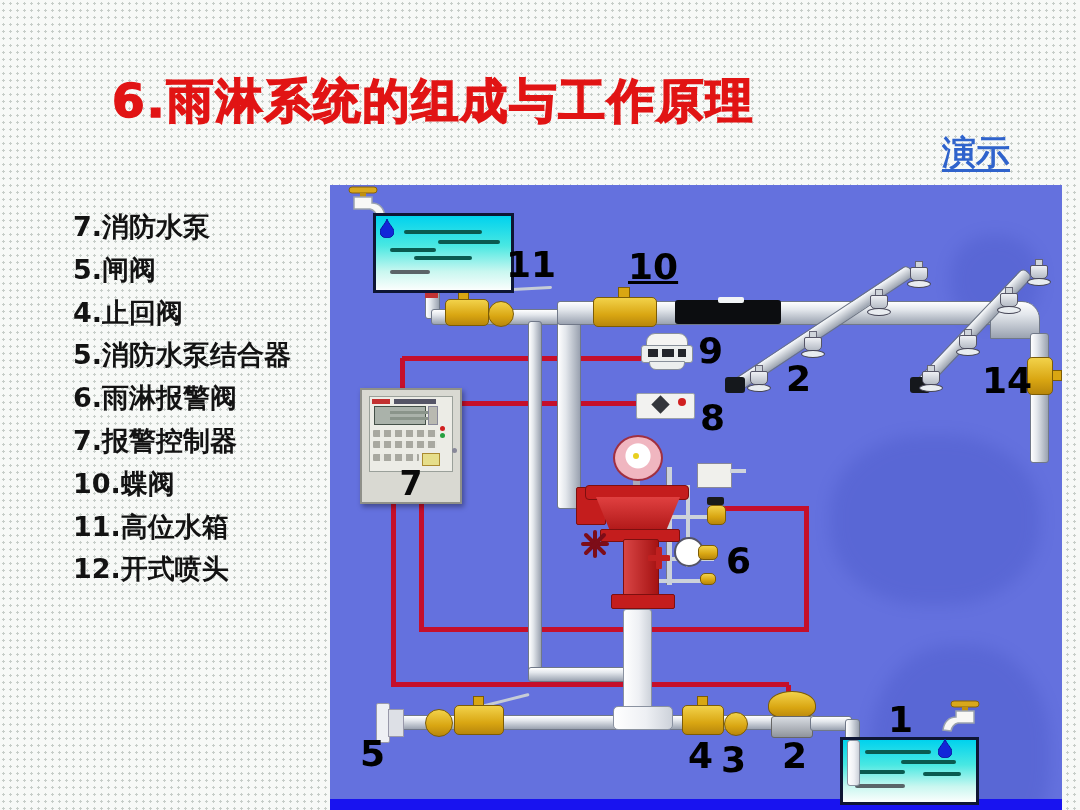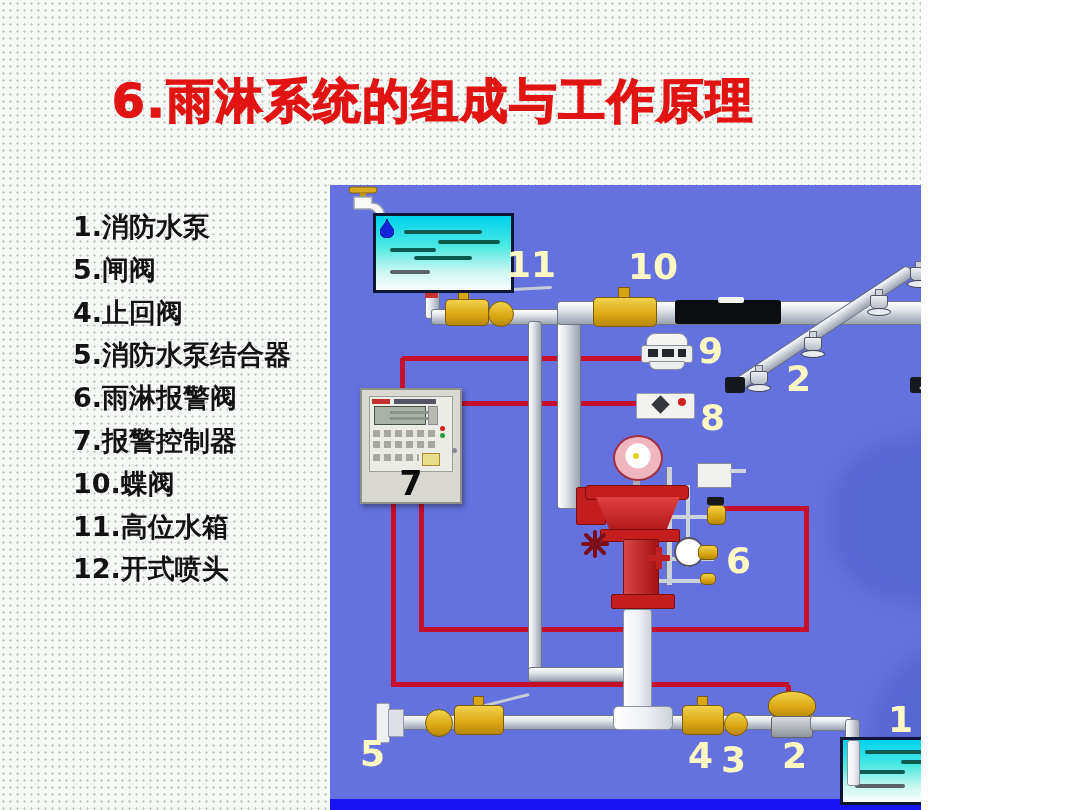--- a/index.html
+++ b/index.html
@@ -1,30 +1,30 @@
 <!DOCTYPE html>
 <html><head>
 <meta charset="utf-8">
 <style>
   html,body{margin:0;padding:0;background:#fff;}
-  .slide{position:relative;width:921px;height:810px;overflow:hidden;
+  .slide{position:relative;width:1080px;height:810px;overflow:hidden;
     background-color:#f7f9f7;
     background-image:radial-gradient(#c6cdc8 1px, rgba(0,0,0,0) 1.2px);
     background-size:7px 7px;
     font-family:"DejaVu Sans","Liberation Sans",sans-serif;}
   .title{position:absolute;left:112px;top:70px;font-size:47px;font-weight:bold;
     color:#e11414;letter-spacing:2px;white-space:nowrap;-webkit-text-stroke:1.5px #e11414;}
   .demo{position:absolute;left:942px;top:130px;font-size:34px;font-weight:bold;
     color:#2f63cc;text-decoration:underline;text-underline-offset:5px;cursor:pointer;}
   .legend{position:absolute;left:73px;top:206px;margin:0;padding:0;list-style:none;}
   .legend li{height:42.8px;line-height:42.8px;font-size:27px;font-weight:bold;color:#131313;white-space:nowrap;}
   .diagram{position:absolute;left:330px;top:185px;width:732px;height:625px;background:#6471de;overflow:hidden;}
   .blob{position:absolute;background:#2c3cae;opacity:.18;border-radius:45%;filter:blur(8px);}
   .stripe{position:absolute;left:0;top:614px;width:732px;height:11px;background:#1813f0;}
-  .num{position:absolute;font-size:36px;font-weight:bold;color:#fef9c3;line-height:1;}
+  .num{position:absolute;font-size:36px;font-weight:bold;color:#000000;line-height:1;}
   .ph{position:absolute;background:linear-gradient(180deg,#ffffff 0%,#e3e7ec 35%,#9aa2b0 100%);border:1px solid #707888;border-radius:3px;}
   .pv{position:absolute;background:linear-gradient(90deg,#ffffff 0%,#e3e7ec 35%,#9aa2b0 100%);border:1px solid #707888;border-radius:3px;}
   .pw{position:absolute;background:linear-gradient(90deg,#ffffff,#eef0f4 55%,#cdd2da);border:1px solid #8a92a0;border-radius:3px;}
   .branch{position:absolute;height:12px;background:linear-gradient(180deg,#f8fafc,#9aa2ae);border:1px solid #6a7280;border-radius:6px;transform-origin:left center;}
   .cap{position:absolute;background:#15181c;border-radius:3px;}
   .wire{position:absolute;background:#c50f2b;}
   .vy{position:absolute;background:linear-gradient(180deg,#f2d24a,#d9a612 60%,#b8860b);border:1px solid #7c5c06;border-radius:5px;}
   .vyr{border-radius:50%;}
   .stem{position:absolute;background:#d9a612;border:1px solid #7c5c06;}
   .lever{position:absolute;height:3px;background:#c6ccd6;border-radius:2px;}
@@ -54,21 +54,21 @@
 </style>
 </head>
 <body>
 
 <div class="slide">
 
   <div class="title">6.雨淋系统的组成与工作原理</div>
   <a class="demo">演示</a>
 
   <ul class="legend">
-    <li>1.消防水泵</li>
+    <li>7.消防水泵</li>
     <li>5.闸阀</li>
     <li>4.止回阀</li>
     <li>5.消防水泵结合器</li>
     <li>6.雨淋报警阀</li>
     <li>7.报警控制器</li>
     <li>10.蝶阀</li>
     <li>11.高位水箱</li>
     <li>12.开式喷头</li>
   </ul>
 
@@ -292,19 +292,19 @@
     </div>
 
     <span class="num" style="left:558px;top:517px;">1</span>
     <span class="num" style="left:452px;top:553px;">2</span>
     <span class="num" style="left:391px;top:557px;">3</span>
     <span class="num" style="left:358px;top:553px;">4</span>
     <span class="num" style="left:30px;top:551px;">5</span>
     <span class="num" style="left:396px;top:358px;">6</span>
     <span class="num" style="left:370px;top:215px;">8</span>
     <span class="num" style="left:368px;top:148px;">9</span>
-    <span class="num" style="left:298px;top:64px;">10</span>
+    <span class="num" style="left:298px;top:64px;text-decoration:underline;">10</span>
     <span class="num" style="left:176px;top:62px;">11</span>
     <span class="num" style="left:456px;top:176px;">2</span>
     <span class="num" style="left:652px;top:178px;">14</span>
 
   </div>
 </div>
 
 </body></html>

